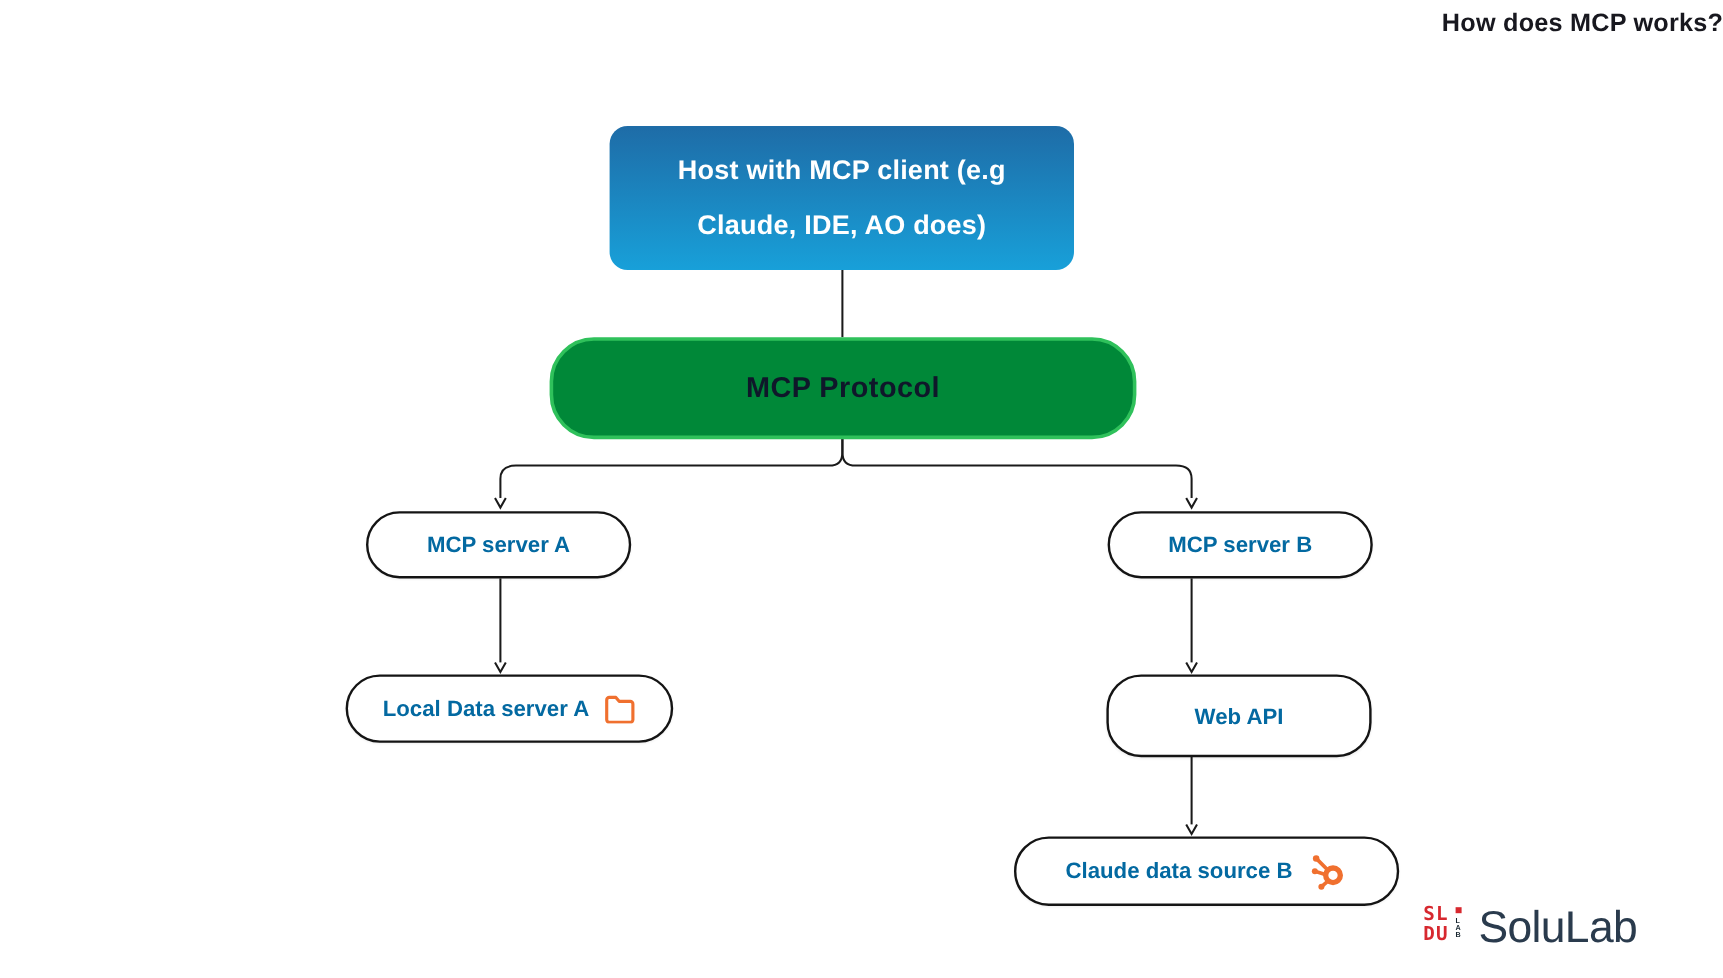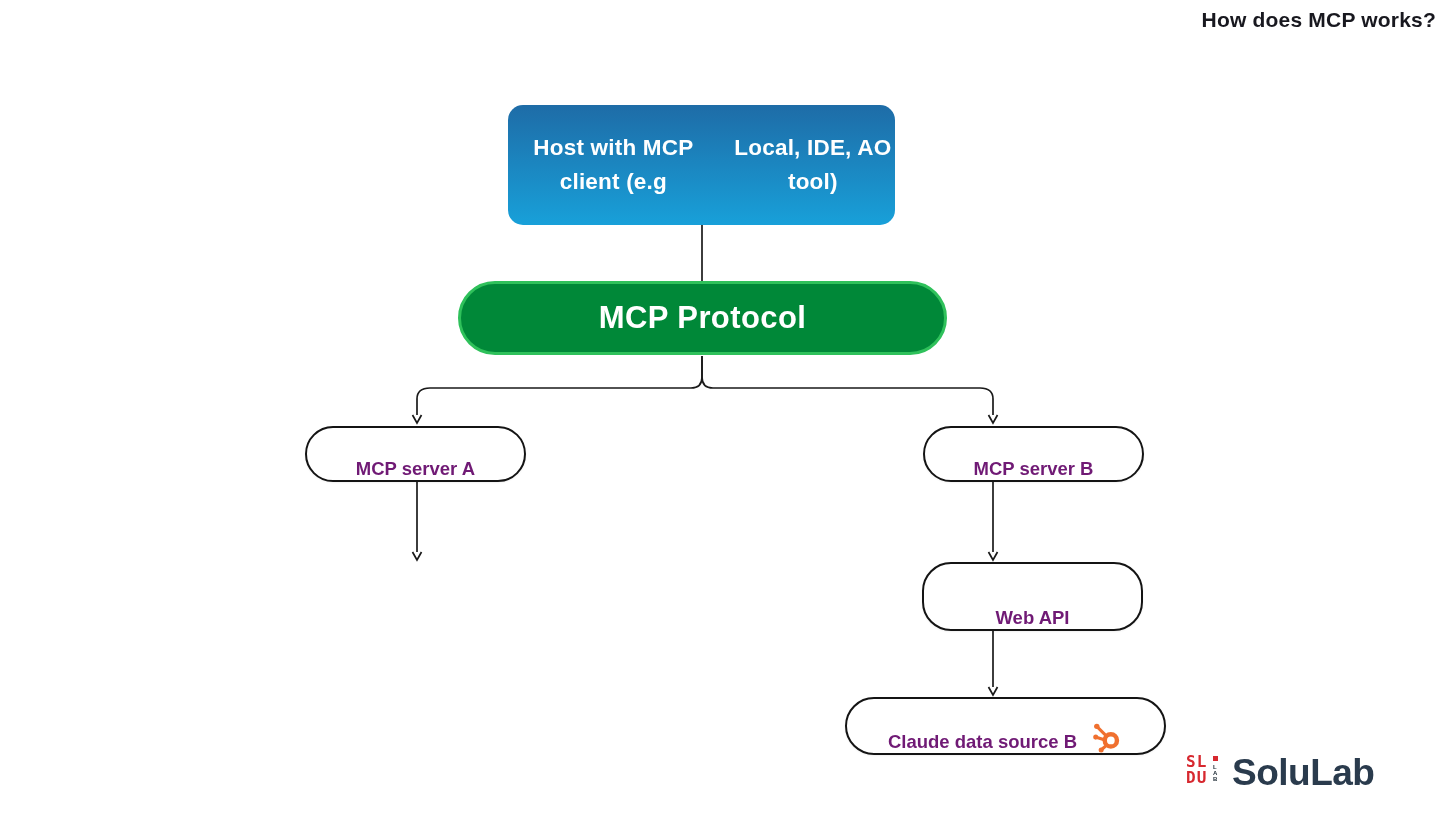--- a/index.html
+++ b/index.html
@@ -25,43 +25,42 @@
   }
   .connectors{position:absolute;left:0;top:0;pointer-events:none;}
   .conn{fill:none;stroke:var(--connector);stroke-width:1.7px;}
   .node{
     position:absolute;display:flex;align-items:center;justify-content:center;
     box-sizing:border-box;text-align:center;
   }
   .host{
     left:508px;top:105px;width:387px;height:120px;border-radius:15px;
     background:linear-gradient(180deg,var(--host-gradient-top),var(--host-gradient-bottom));
-    color:#ffffff;font-size:22.5px;font-weight:700;flex-direction:row;line-height:34px;
+    color:#ffffff;font-size:22.5px;font-weight:700;flex-direction:column;line-height:34px;
     letter-spacing:.2px;
     gap:12px;
   }
   .protocol{
-    left:458px;top:281px;width:489px;height:74px;border-radius:37px;
+    left:458px;top:281px;width:489px;height:85px;border-radius:37px;
     background:var(--protocol-fill);border:3px solid var(--protocol-border);
-    color:#ffffff;font-size:31px;font-weight:700;letter-spacing:.4px;
+    color:#0f172a;font-size:24px;font-weight:700;letter-spacing:.4px;
   }
   .pill{
     background:#ffffff;border:2px solid var(--node-border);border-radius:29px;
-    font-size:18.5px;font-weight:700;color:#701a75;gap:12px;
+    font-size:18.5px;font-weight:700;color:#0369a1;gap:12px;
     box-shadow:0 1px 2px rgba(0,0,0,.06);
-    align-items:flex-end;
   }
   .server-a{left:305px;top:426px;width:221px;height:56px;}
   .server-b{left:923px;top:426px;width:221px;height:56px;}
   .local{left:288px;top:562px;width:273px;height:57px;}
   .web{left:922px;top:562px;width:221px;height:69px;}
   .remote{left:845px;top:697px;width:321px;height:58px;}
   .node-icon{flex:0 0 auto;display:block;}
   .logo{position:absolute;left:1184px;top:750px;display:flex;align-items:center;gap:8px;}
-  .logo-word{font-size:37px;color:var(--logo-navy);letter-spacing:-.5px;font-weight:700;line-height:1;}
+  .logo-word{font-size:37px;color:var(--logo-navy);letter-spacing:-.5px;font-weight:400;line-height:1;}
   .mark-letters{font-family:"DejaVu Sans Mono",monospace;font-weight:bold;fill:var(--logo-red);letter-spacing:1px;}
   .mark-side{font-family:"Liberation Sans",sans-serif;font-weight:bold;fill:#17252f;}
 </style>
 </head>
 <body>
 
 <div class="canvas">
 
   <h1 class="title">How does MCP works?</h1>
 
@@ -74,35 +73,41 @@
     <path class="conn" d="M417 482 L417 552"></path>
     <polyline class="conn" points="412.5,552 417,560 421.5,552"></polyline>
     <path class="conn" d="M993 482 L993 552"></path>
     <polyline class="conn" points="988.5,552 993,560 997.5,552"></polyline>
     <path class="conn" d="M993 619 L993 687"></path>
     <polyline class="conn" points="988.5,687 993,695 997.5,687"></polyline>
   </svg>
 
   <div class="node host">
     <div>Host with MCP client (e.g</div>
-    <div>Local, IDE, AO tool)</div>
+    <div>Claude, IDE, AO does)</div>
   </div>
 
   <div class="node protocol">
     <span>MCP Protocol</span>
   </div>
 
   <div class="node pill server-a">
     <span>MCP server A</span>
   </div>
 
   <div class="node pill server-b">
     <span>MCP server B</span>
   </div>
 
+  <div class="node pill local">
+    <span>Local Data server A</span>
+    <svg class="node-icon" width="27" height="24" viewBox="0 0 24 22">
+      <path d="M2 19 V4 a2 2 0 0 1 2 -2 h5 l2.5 3 H20 a2 2 0 0 1 2 2 v12 a2 2 0 0 1 -2 2 H4 a2 2 0 0 1 -2 -2 z" fill="none" stroke="var(--accent-orange)" stroke-width="2.4" stroke-linejoin="round" stroke-linecap="round"></path>
+    </svg>
+  </div>
 
   <div class="node pill web">
     <span>Web API</span>
   </div>
 
   <div class="node pill remote">
     <span>Claude data source B</span>
     <svg class="node-icon" width="34" height="31" viewBox="0 0 34 32">
       <g stroke="var(--accent-orange)" fill="var(--accent-orange)">
         <circle cx="22" cy="19" r="6.3" fill="none" stroke-width="4.6"></circle>

